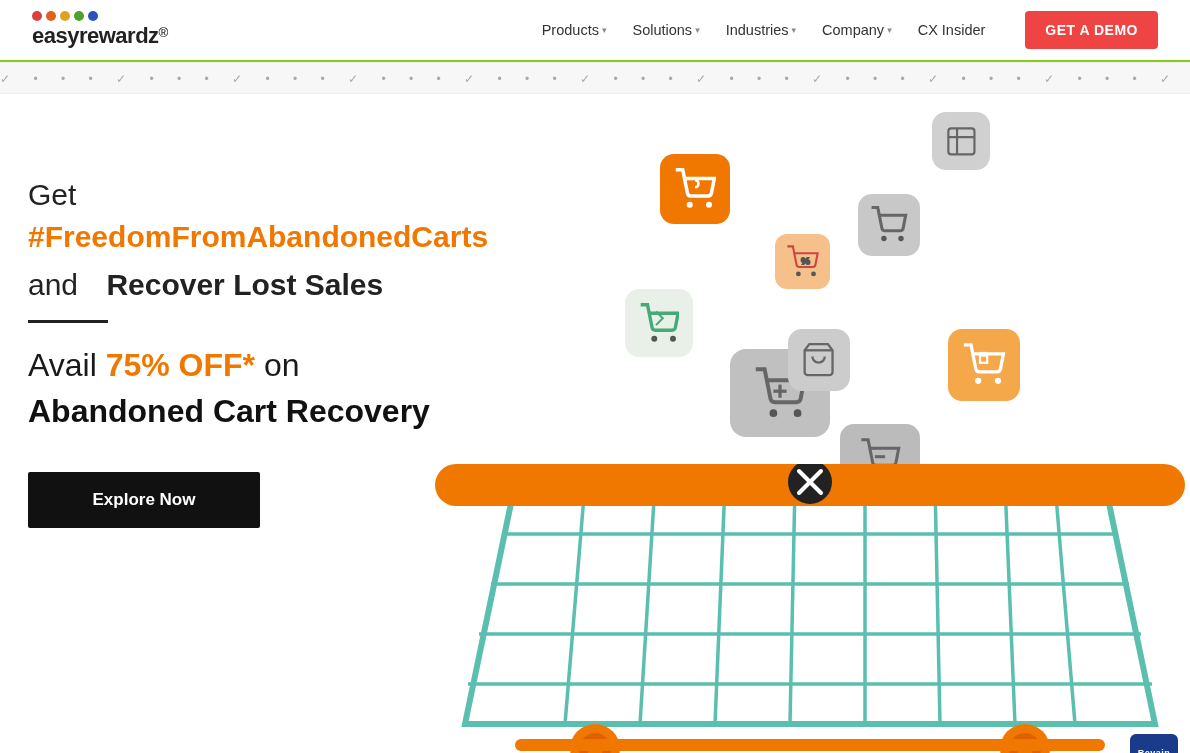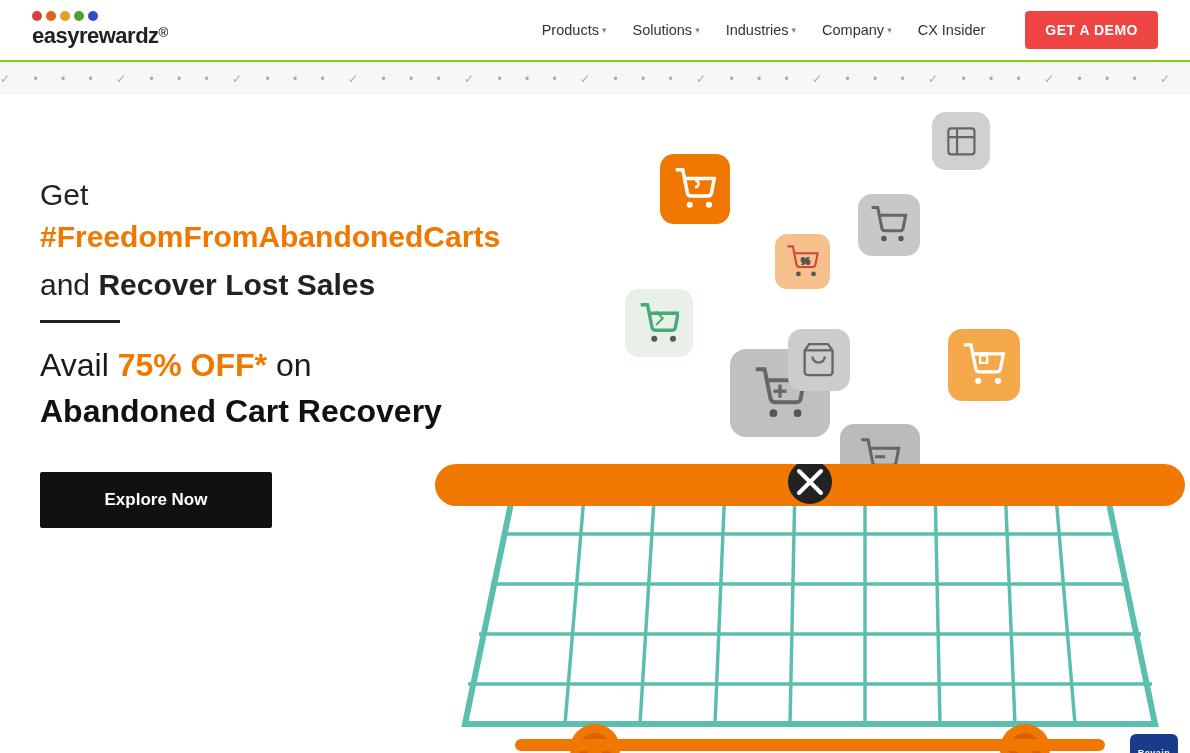--- a/index.html
+++ b/index.html
@@ -103,38 +103,39 @@
     
     .hero {
       position: relative;
       width: 1190px;
       height: 690px;
       overflow: hidden;
       background: #fff;
     }
     .hero-content {
       position: absolute;
-      left: 40px;
+      left: 28px;
       top: 80px;
       max-width: 480px;
       z-index: 5;
     }
     .hero-headline {
       font-size: 30px;
       color: #222;
       font-weight: 400;
       line-height: 1.4;
       margin-bottom: 6px;
     }
     .hero-headline .highlight {
       color: #f07800;
       font-weight: 600;
     }
     .hero-headline .bold {
       font-weight: 700;
+      margin-left: 20px;
     }
     .hero-divider {
       width: 80px;
       height: 3px;
       background: #222;
       margin: 14px 0 22px 0;
     }
     .hero-sub {
       font-size: 32px;
       color: #1a1a1a;

